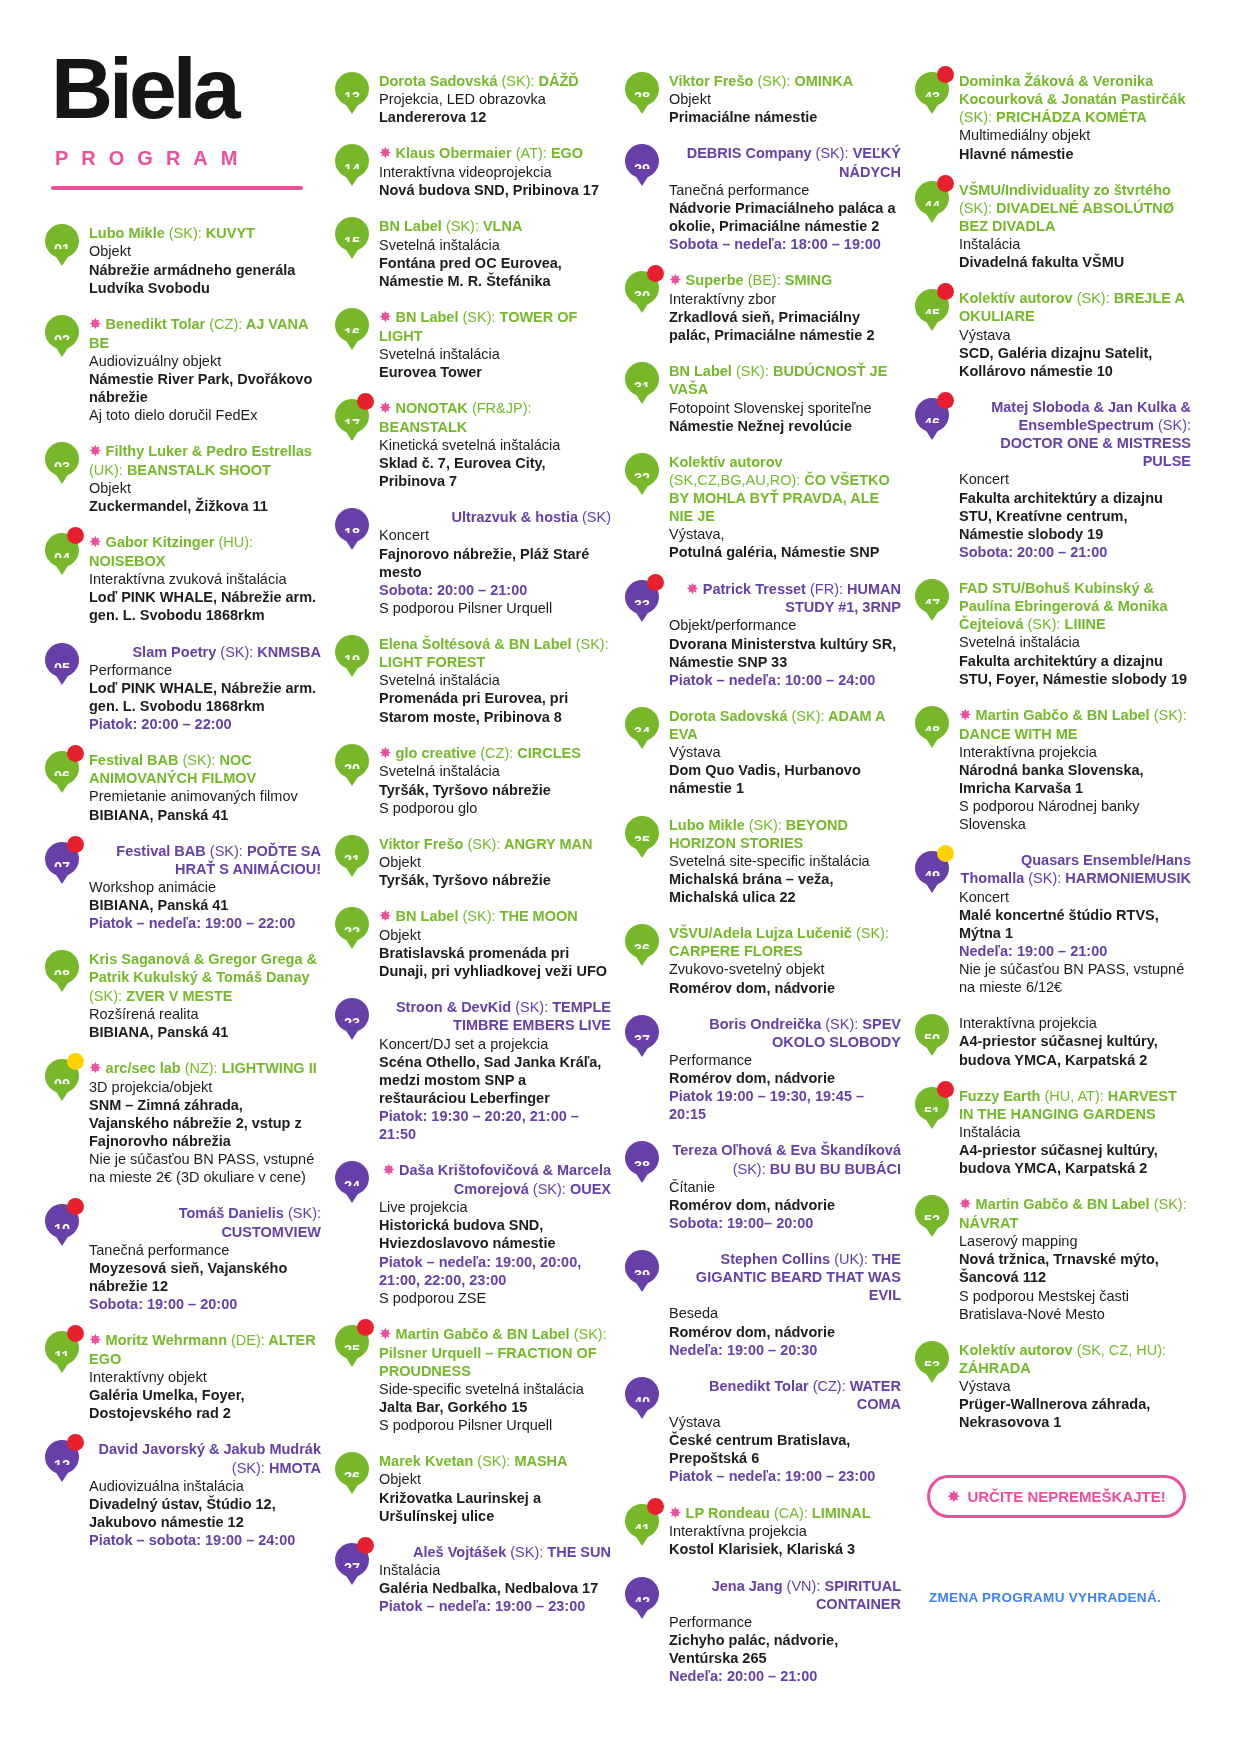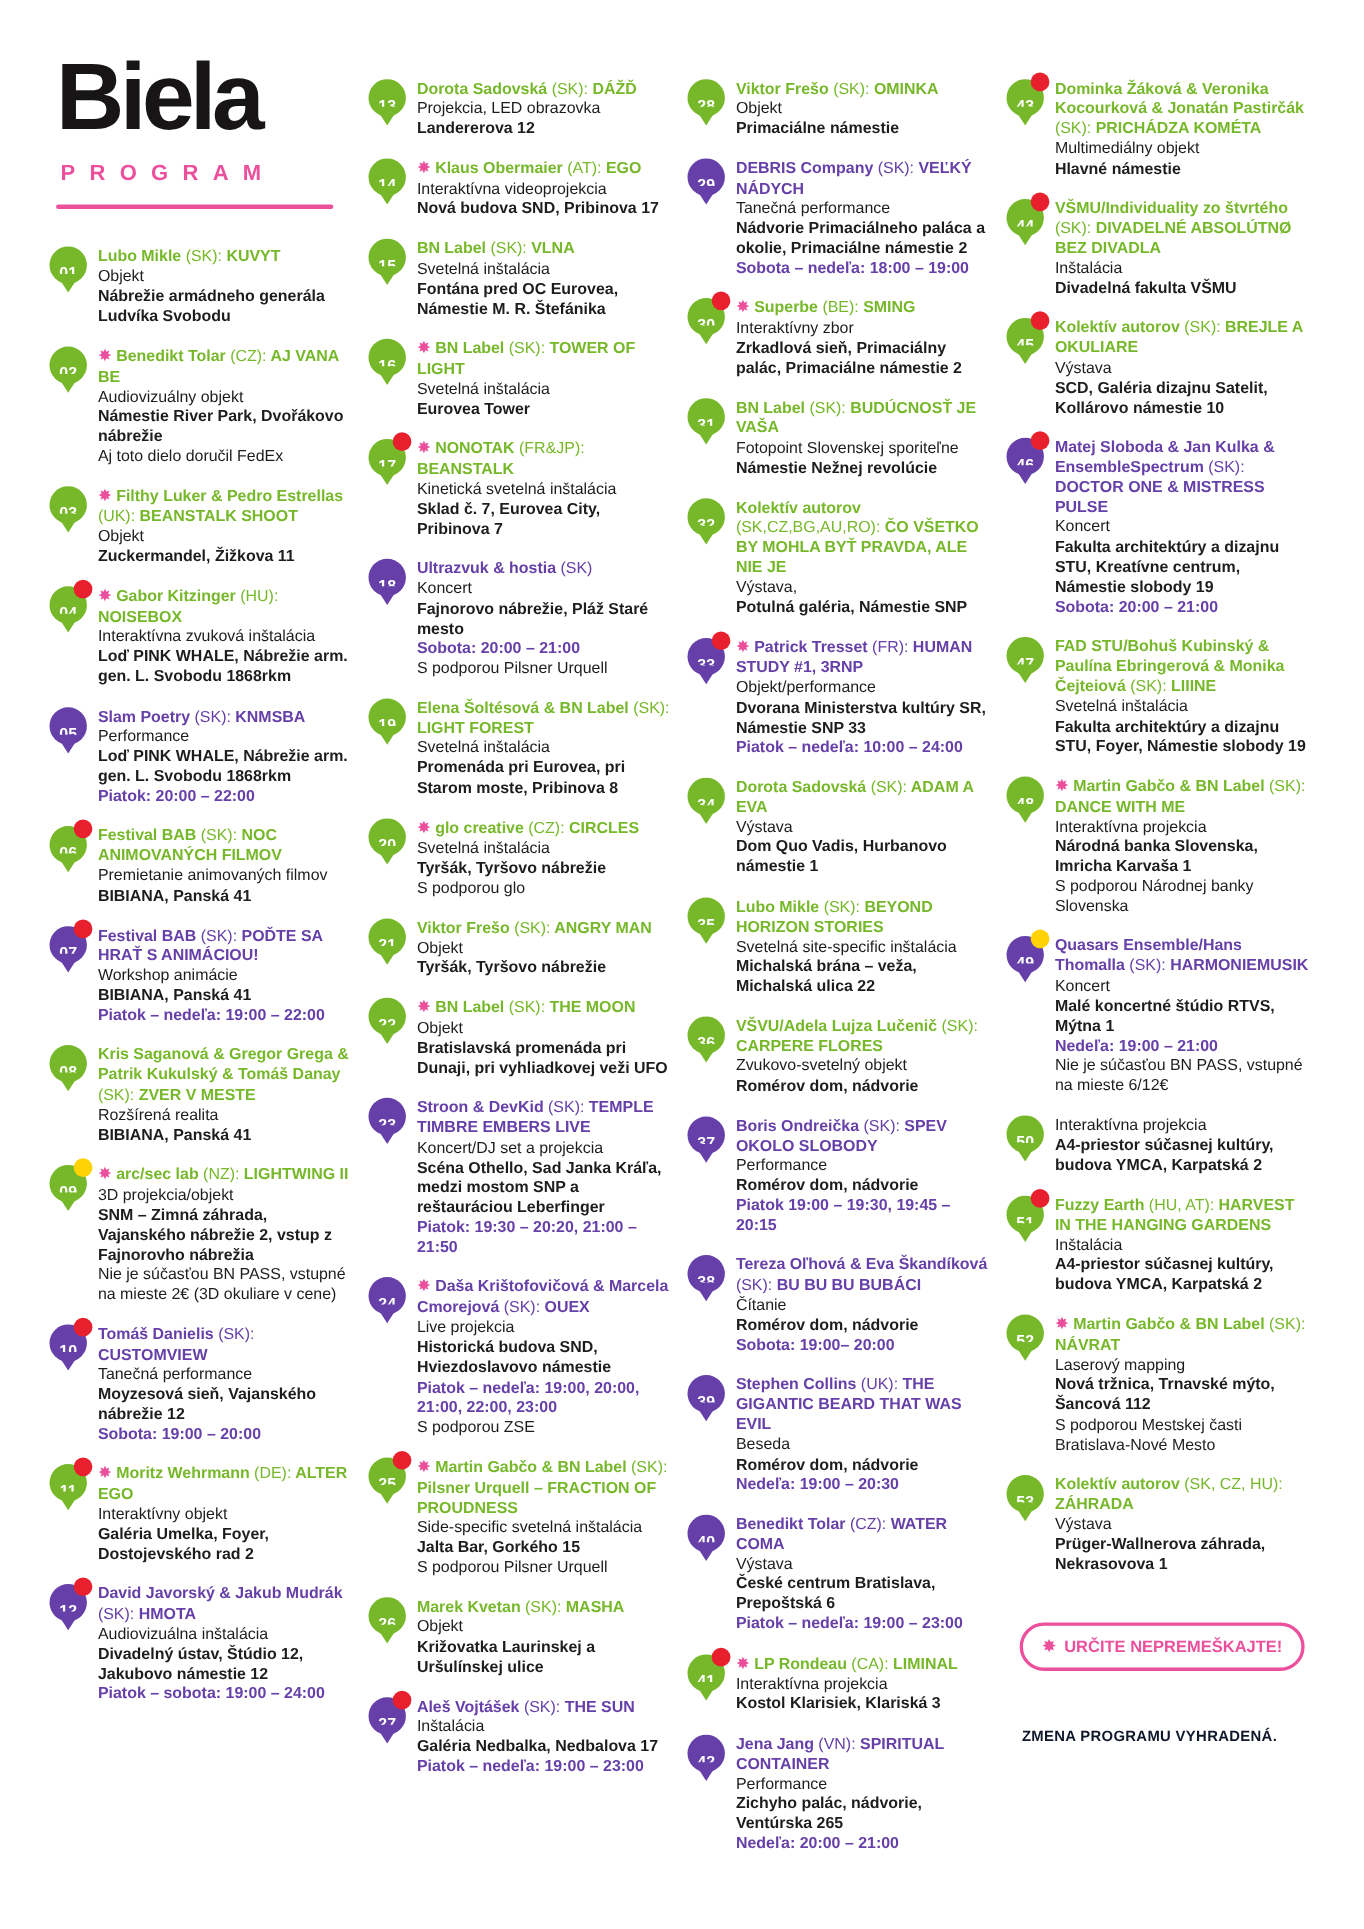--- a/index.html
+++ b/index.html
@@ -55,42 +55,42 @@
   .pin-green::after{border-top-color:var(--green,#76b82a);}
   .pin-purple::after{border-top-color:var(--purple,#6640a8);}
   .num{color:#fff;font-weight:700;font-size:14.5px;padding-bottom:1px;}
   .dot{position:absolute;top:-6px;right:-4px;width:17px;height:17px;border-radius:50%;}
   .dot-red{background:var(--red,#e8202e);}
   .dot-yellow{background:var(--yellow,#ffd303);}
 
   .body{flex:1;min-width:0;font-size:14.5px;line-height:1.25;}
   .title{font-weight:700;}
   .t-green{color:var(--green,#76b82a);}
-  .t-purple{color:var(--purple,#6640a8);}
+  .t-purple{color:var(--purple,#6640a8);text-align:right;}
   .title .cc{font-weight:400;}
   .star{color:var(--pink,#ec4f9c);font-weight:400;font-size:15px;}
   .line{font-weight:400;}
   .ln-bold{font-weight:700;}
   .ln-time{font-weight:700;color:var(--purple,#6640a8);}
 
   
   .badge{
     display:inline-flex;align-items:center;gap:7px;
     margin:26px 0 0 12px;
     border:3px solid var(--pink,#ec4f9c);
     border-radius:999px;
     padding:9px 17px;
     color:var(--pink,#ec4f9c);
     font-weight:700;font-size:15px;
     white-space:nowrap;
   }
   .badge .star{font-size:16px;}
   .note{
-    margin:52px 0 0 14px;
-    font-size:13.5px;font-weight:700;color:#0f172a;letter-spacing:0.3px;
+    margin:72px 0 0 14px;
+    font-size:13.5px;font-weight:700;color:#3b82f6;letter-spacing:0.3px;
   }
 </style>
 </head>
 <body>
 
 <div class="page">
 
   <div class="col">
     <div class="logo-block">
       <div class="logo-line">Biela</div>

